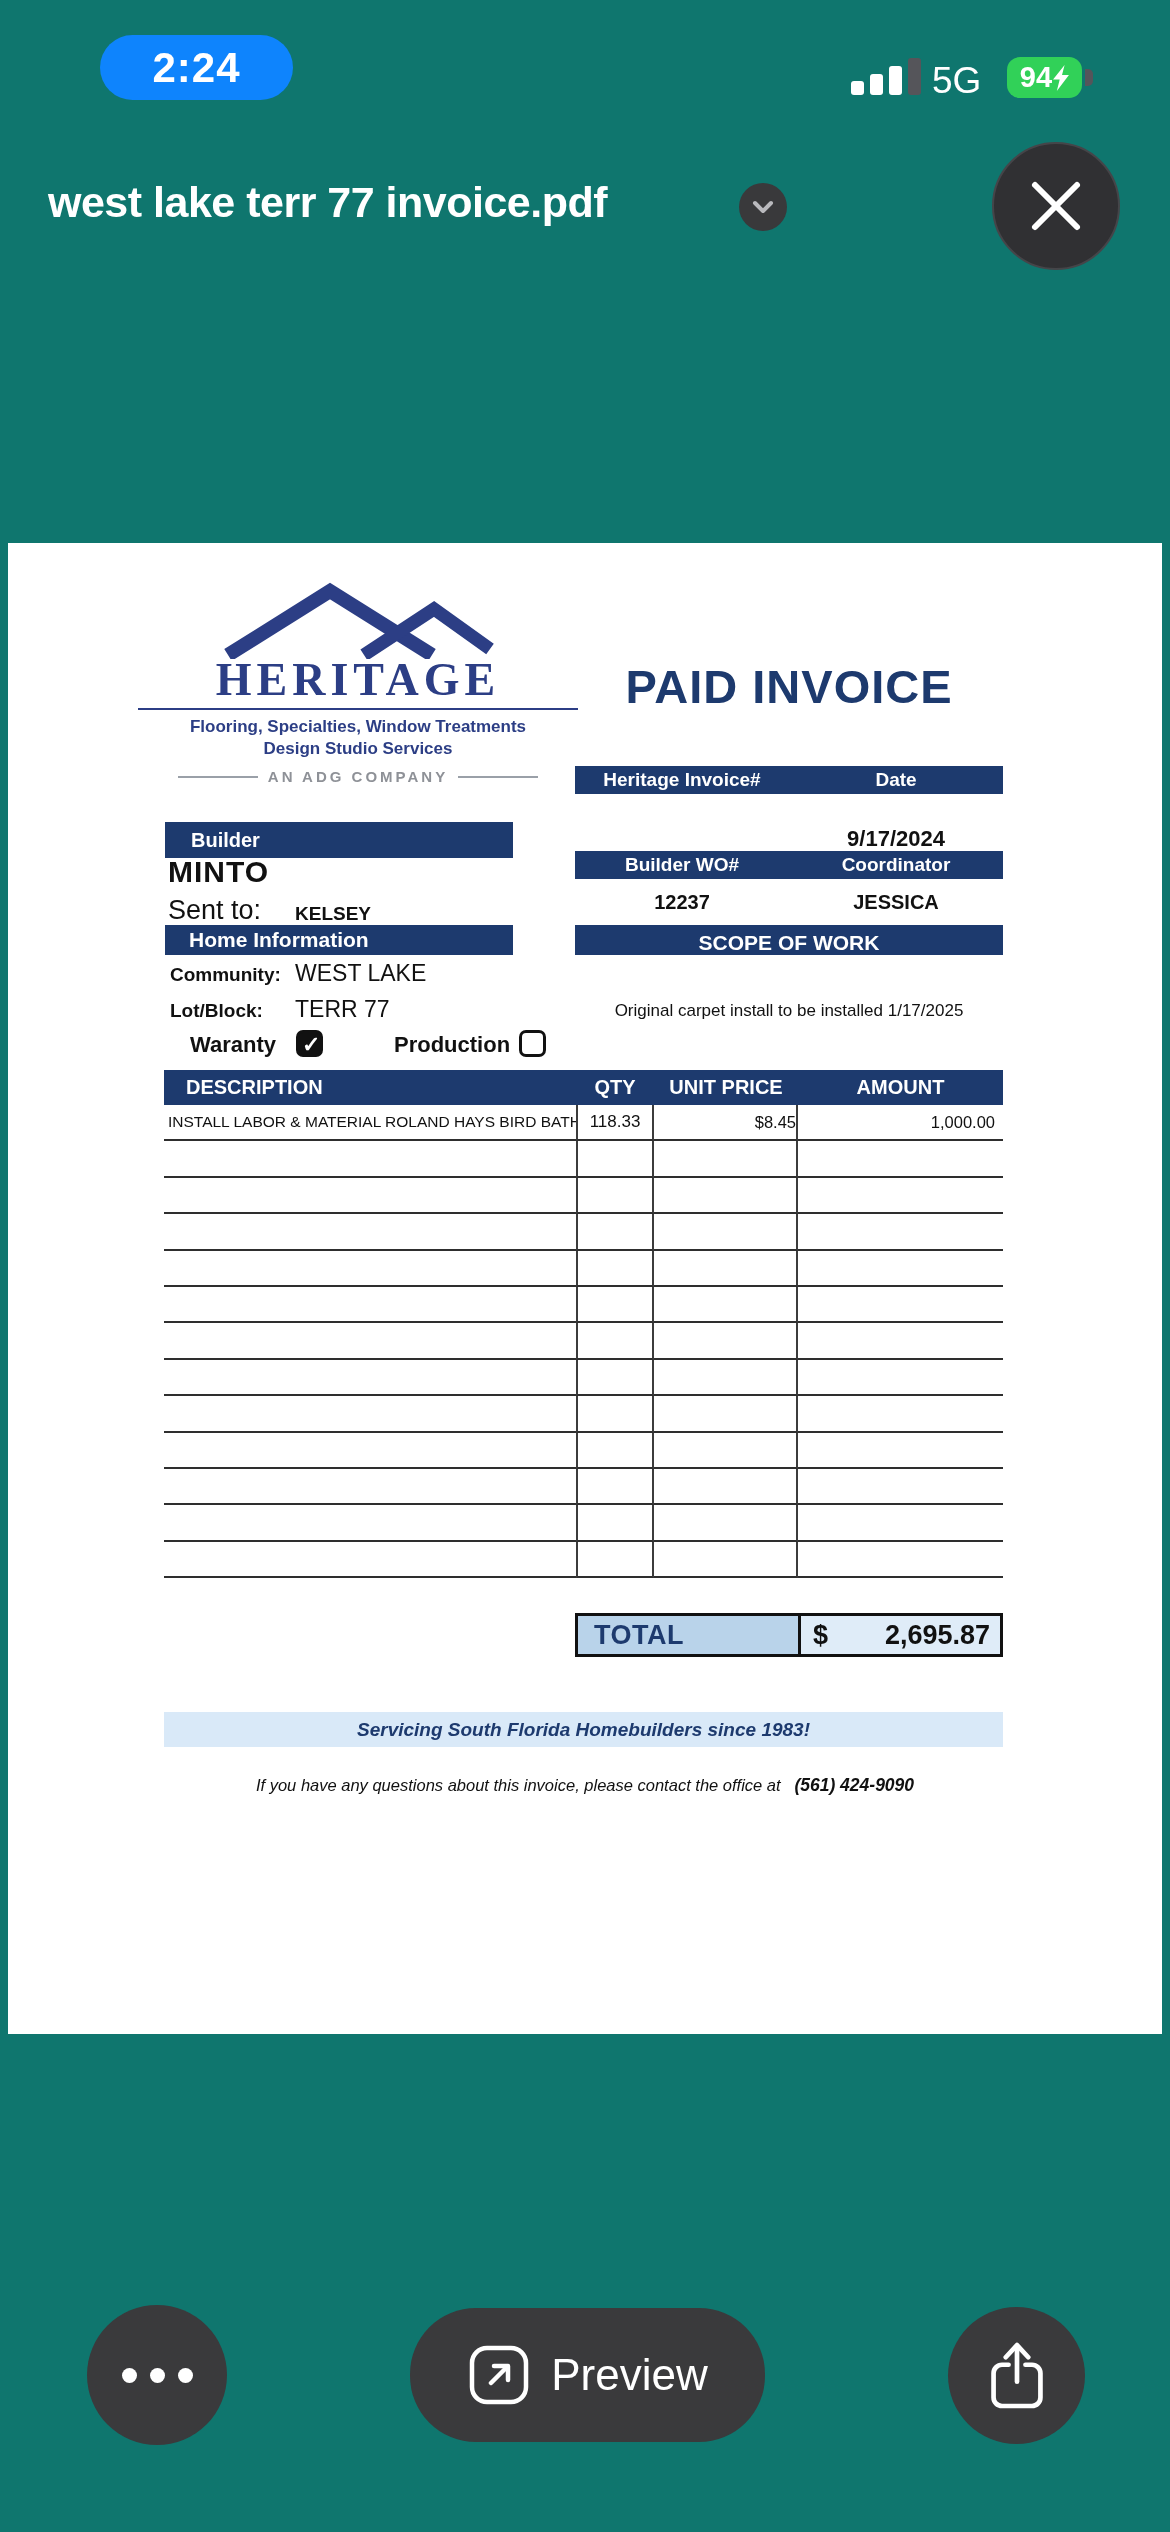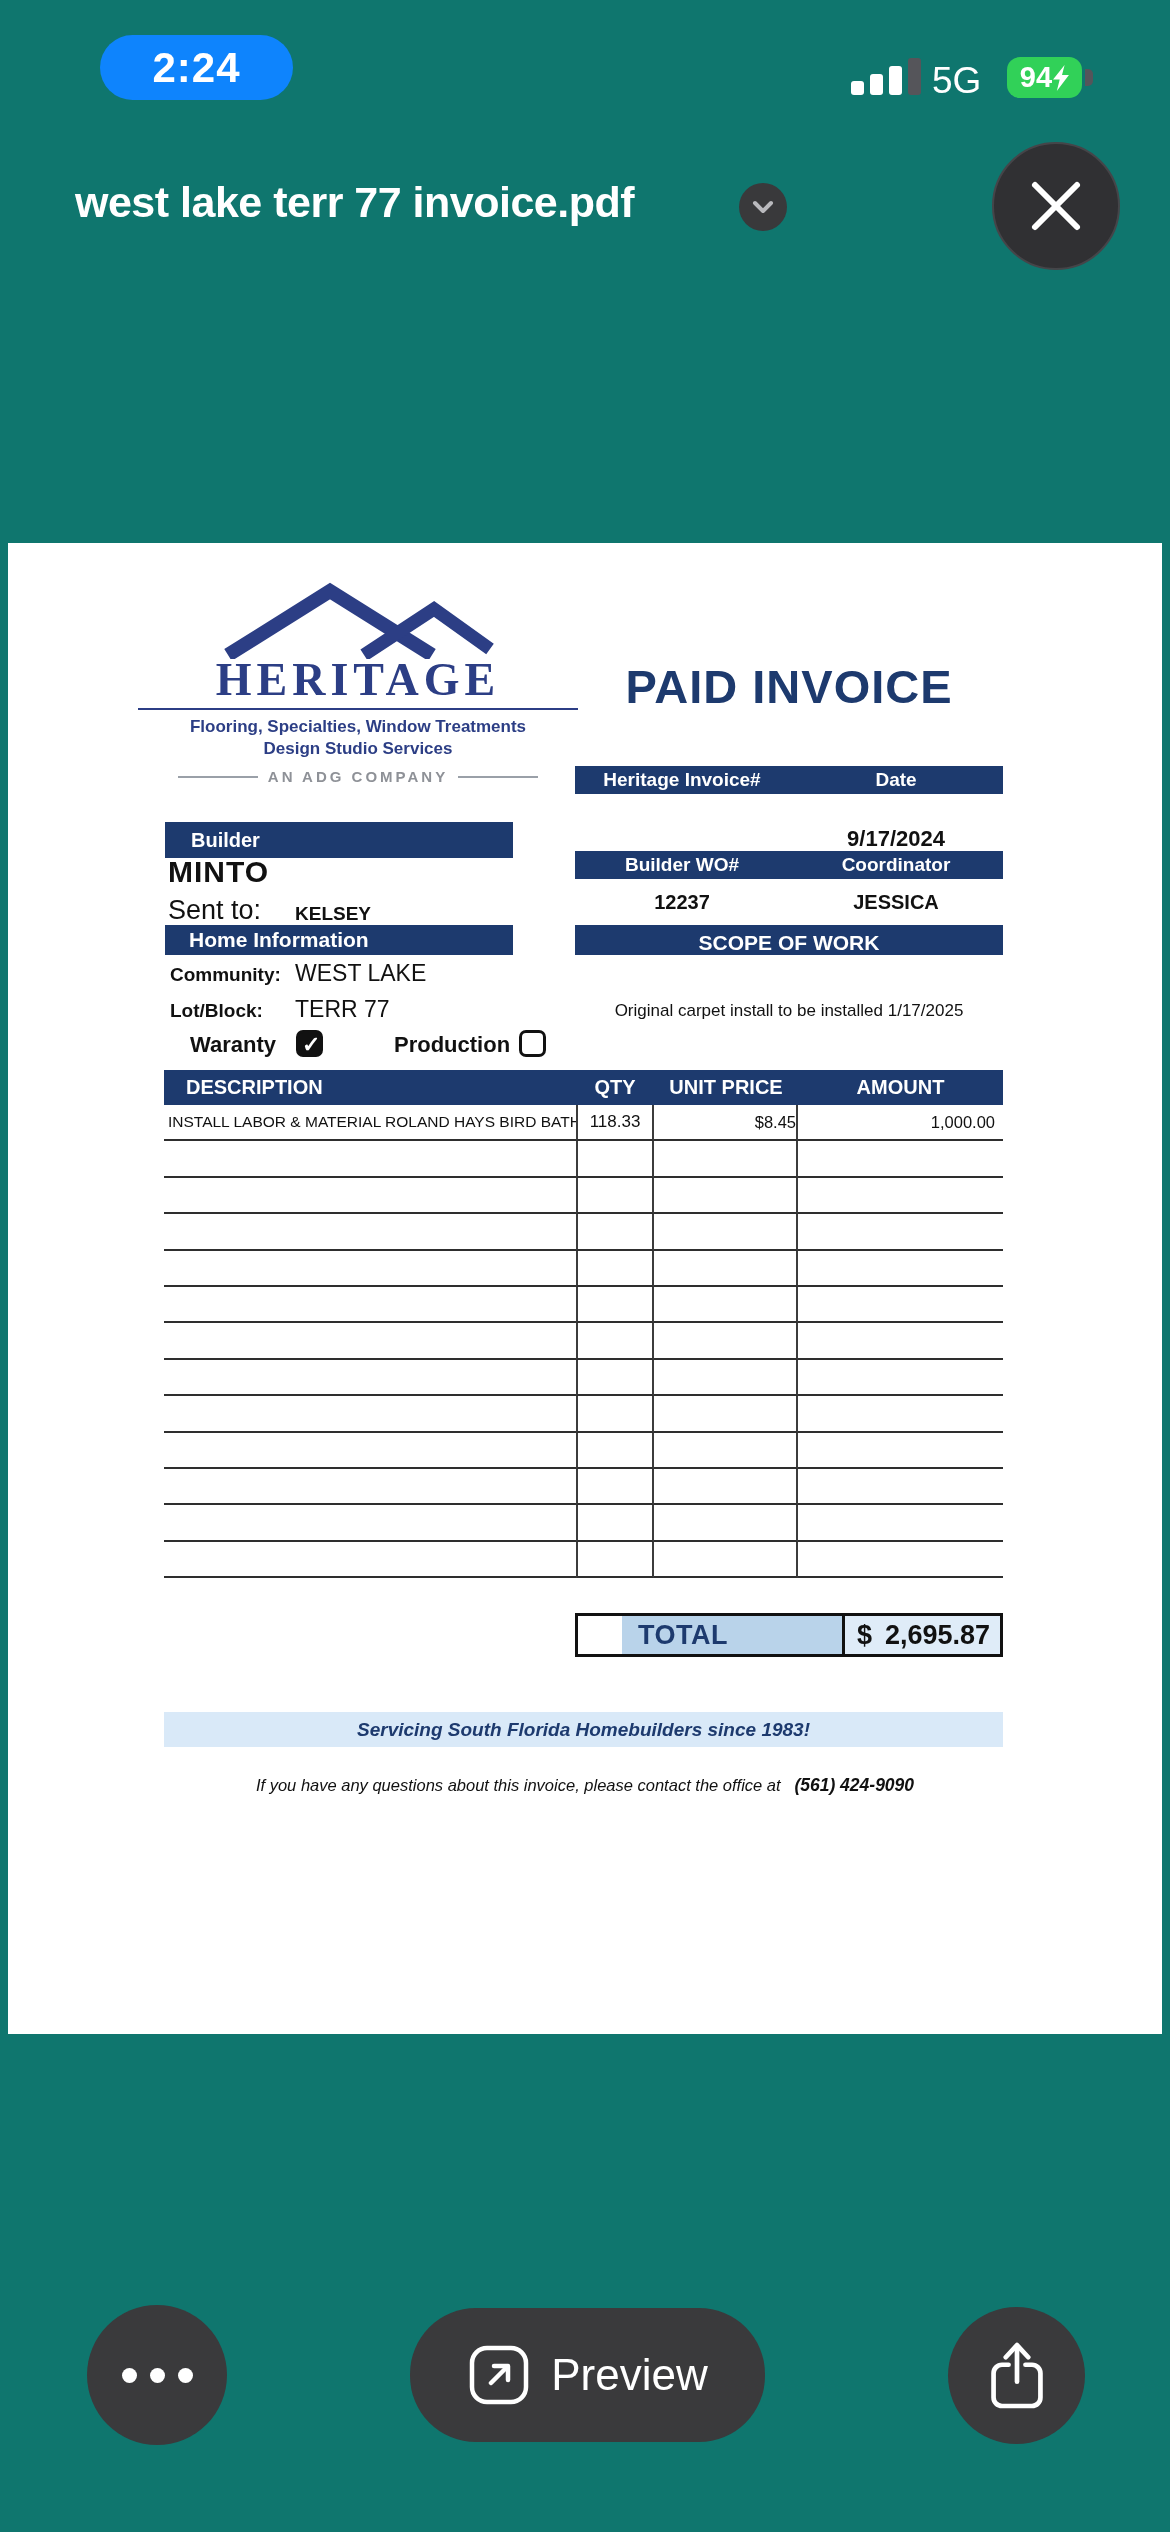--- a/index.html
+++ b/index.html
@@ -28,21 +28,21 @@
   .sig-bars i:nth-child(3){left:38px;height:29px;}
   .sig-bars i:nth-child(4){left:57px;height:37px;background:#55555a;}
   .net-5g{position:absolute;left:932px;top:60px;color:#fff;font-size:37px;font-weight:500;}
   .battery{position:absolute;left:1007px;top:57px;width:75px;height:41px;border-radius:13px;
     background:var(--battery-green);display:flex;align-items:center;justify-content:center;gap:1px;
     color:#fff;font-size:29px;font-weight:800;}
   .battery-cap{position:absolute;left:1085px;top:69px;width:8px;height:17px;border-radius:0 5px 5px 0;background:#55555a;}
 
   
   .doc-title{position:absolute;left:48px;top:178px;width:680px;color:#fff;font-size:43px;font-weight:600;
-    letter-spacing:-0.5px;white-space:nowrap;margin-left:27px;}
+    letter-spacing:-0.5px;white-space:nowrap;}
   .chev-btn{position:absolute;left:739px;top:183px;width:48px;height:48px;border-radius:50%;
     background:#39393b;display:flex;align-items:center;justify-content:center;}
   .close-btn{position:absolute;left:992px;top:142px;width:128px;height:128px;border-radius:50%;
     background:#303033;border:2px solid #454549;display:flex;align-items:center;justify-content:center;}
 
   
   .doc{position:absolute;left:8px;top:543px;width:1154px;height:1491px;background:#fff;color:#111;}
 
   .logo-wrap{position:absolute;left:120px;top:36px;width:460px;text-align:center;}
   .logo-name{font-family:"Liberation Serif", serif;color:var(--logo-navy);font-size:46px;font-weight:600;
@@ -83,21 +83,21 @@
     color:#fff;font-weight:700;font-size:20px;align-items:center;}
   .thead .h-desc{padding-left:22px;}
   .thead .h-c{text-align:center;}
   .trow{display:grid;grid-template-columns:412px 78px 144px 205px;height:36.4px;}
   .tcell{border-bottom:2px solid #2e2e2e;overflow:hidden;display:flex;align-items:center;}
   .c-desc{padding-left:4px;font-size:15.5px;white-space:nowrap;}
   .c-qty{border-left:2px solid #3c3c3c;border-right:2px solid #3c3c3c;justify-content:center;font-size:17px;}
   .c-unit{border-right:2px solid #3c3c3c;justify-content:flex-end;padding-right:0;font-size:16.5px;}
   .c-amt{justify-content:flex-end;padding-right:8px;font-size:16.5px;}
 
-  .total-box{position:absolute;left:567px;top:1070px;width:428px;height:44px;border:3px solid #111;display:flex;padding-left:44px;}
+  .total-box{position:absolute;left:567px;top:1070px;width:428px;height:44px;border:3px solid #111;display:flex;}
   .total-label{width:223px;background:var(--total-label-bg);border-right:3px solid #111;display:flex;align-items:center;
     padding-left:16px;color:var(--navy);font-size:27px;font-weight:800;letter-spacing:0.5px;}
   .total-value{flex:1;background:var(--total-value-bg);display:flex;align-items:center;justify-content:space-between;
     padding:0 10px 0 12px;font-size:27px;font-weight:700;}
 
   .banner{position:absolute;left:156px;top:1169px;width:839px;height:35px;background:var(--banner-bg);
     display:flex;align-items:center;justify-content:center;color:var(--navy);
     font-size:19px;font-weight:700;font-style:italic;}
   .contact{position:absolute;left:0;top:1232px;width:1154px;text-align:center;font-style:italic;font-size:16.5px;font-weight:500;}
   .contact b{font-size:17.5px;font-weight:800;}

